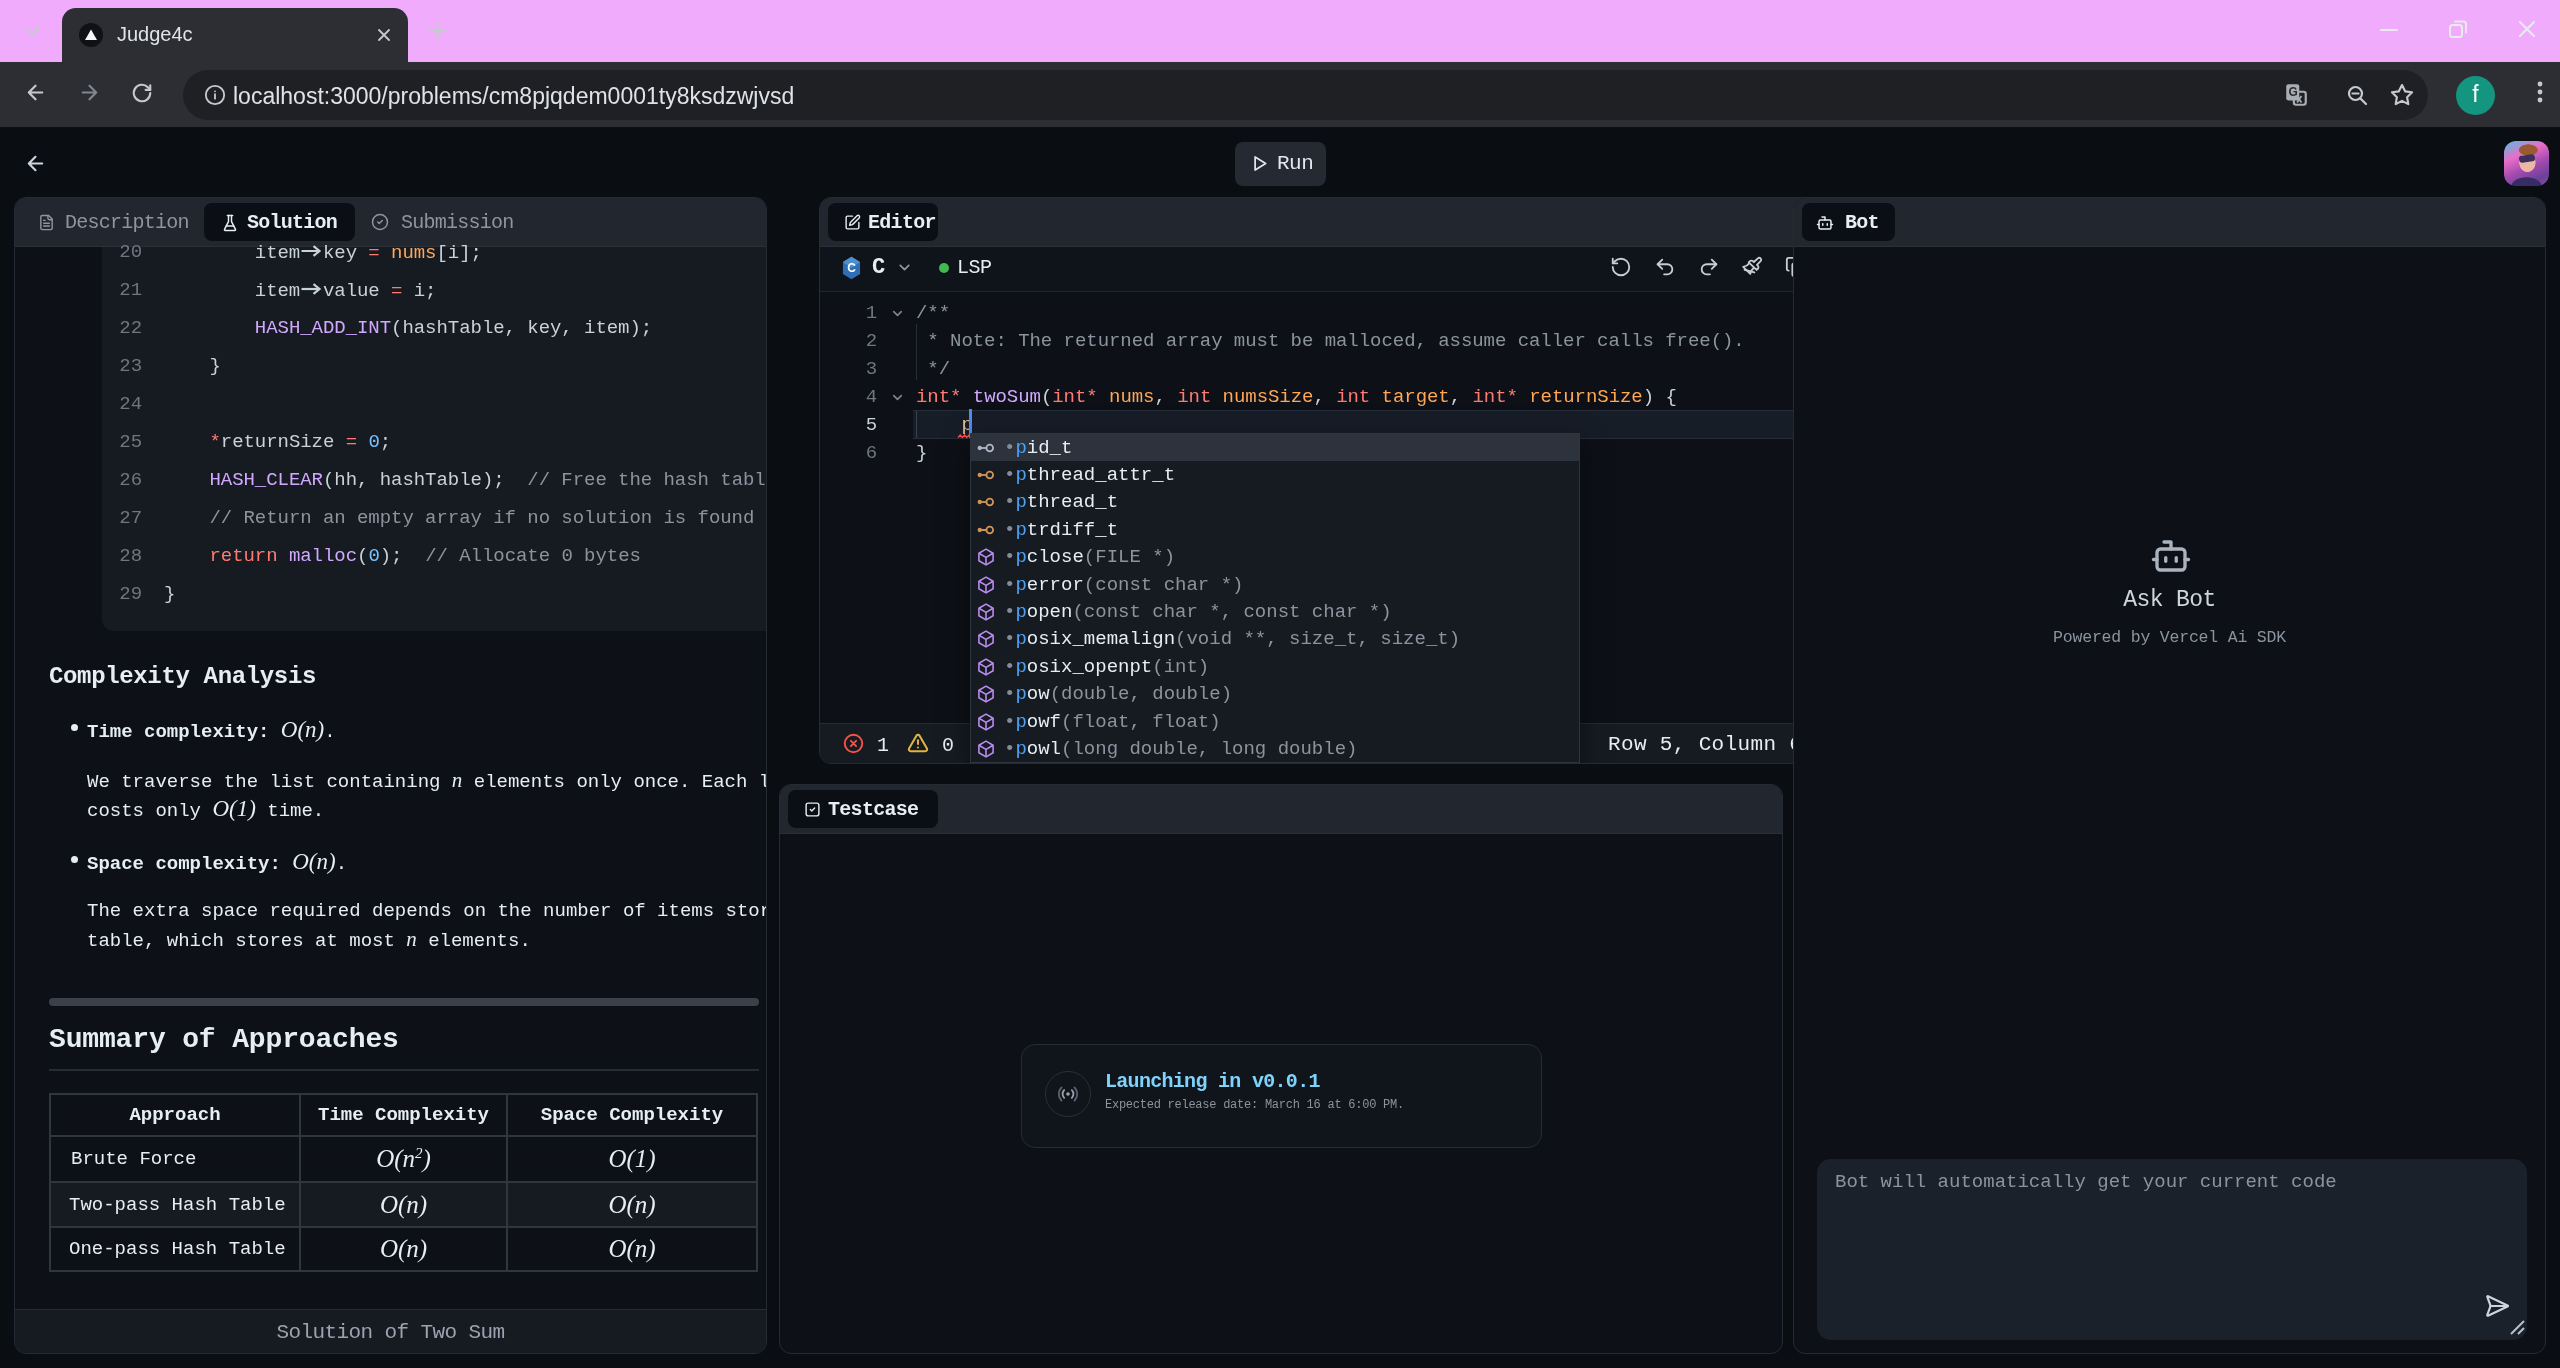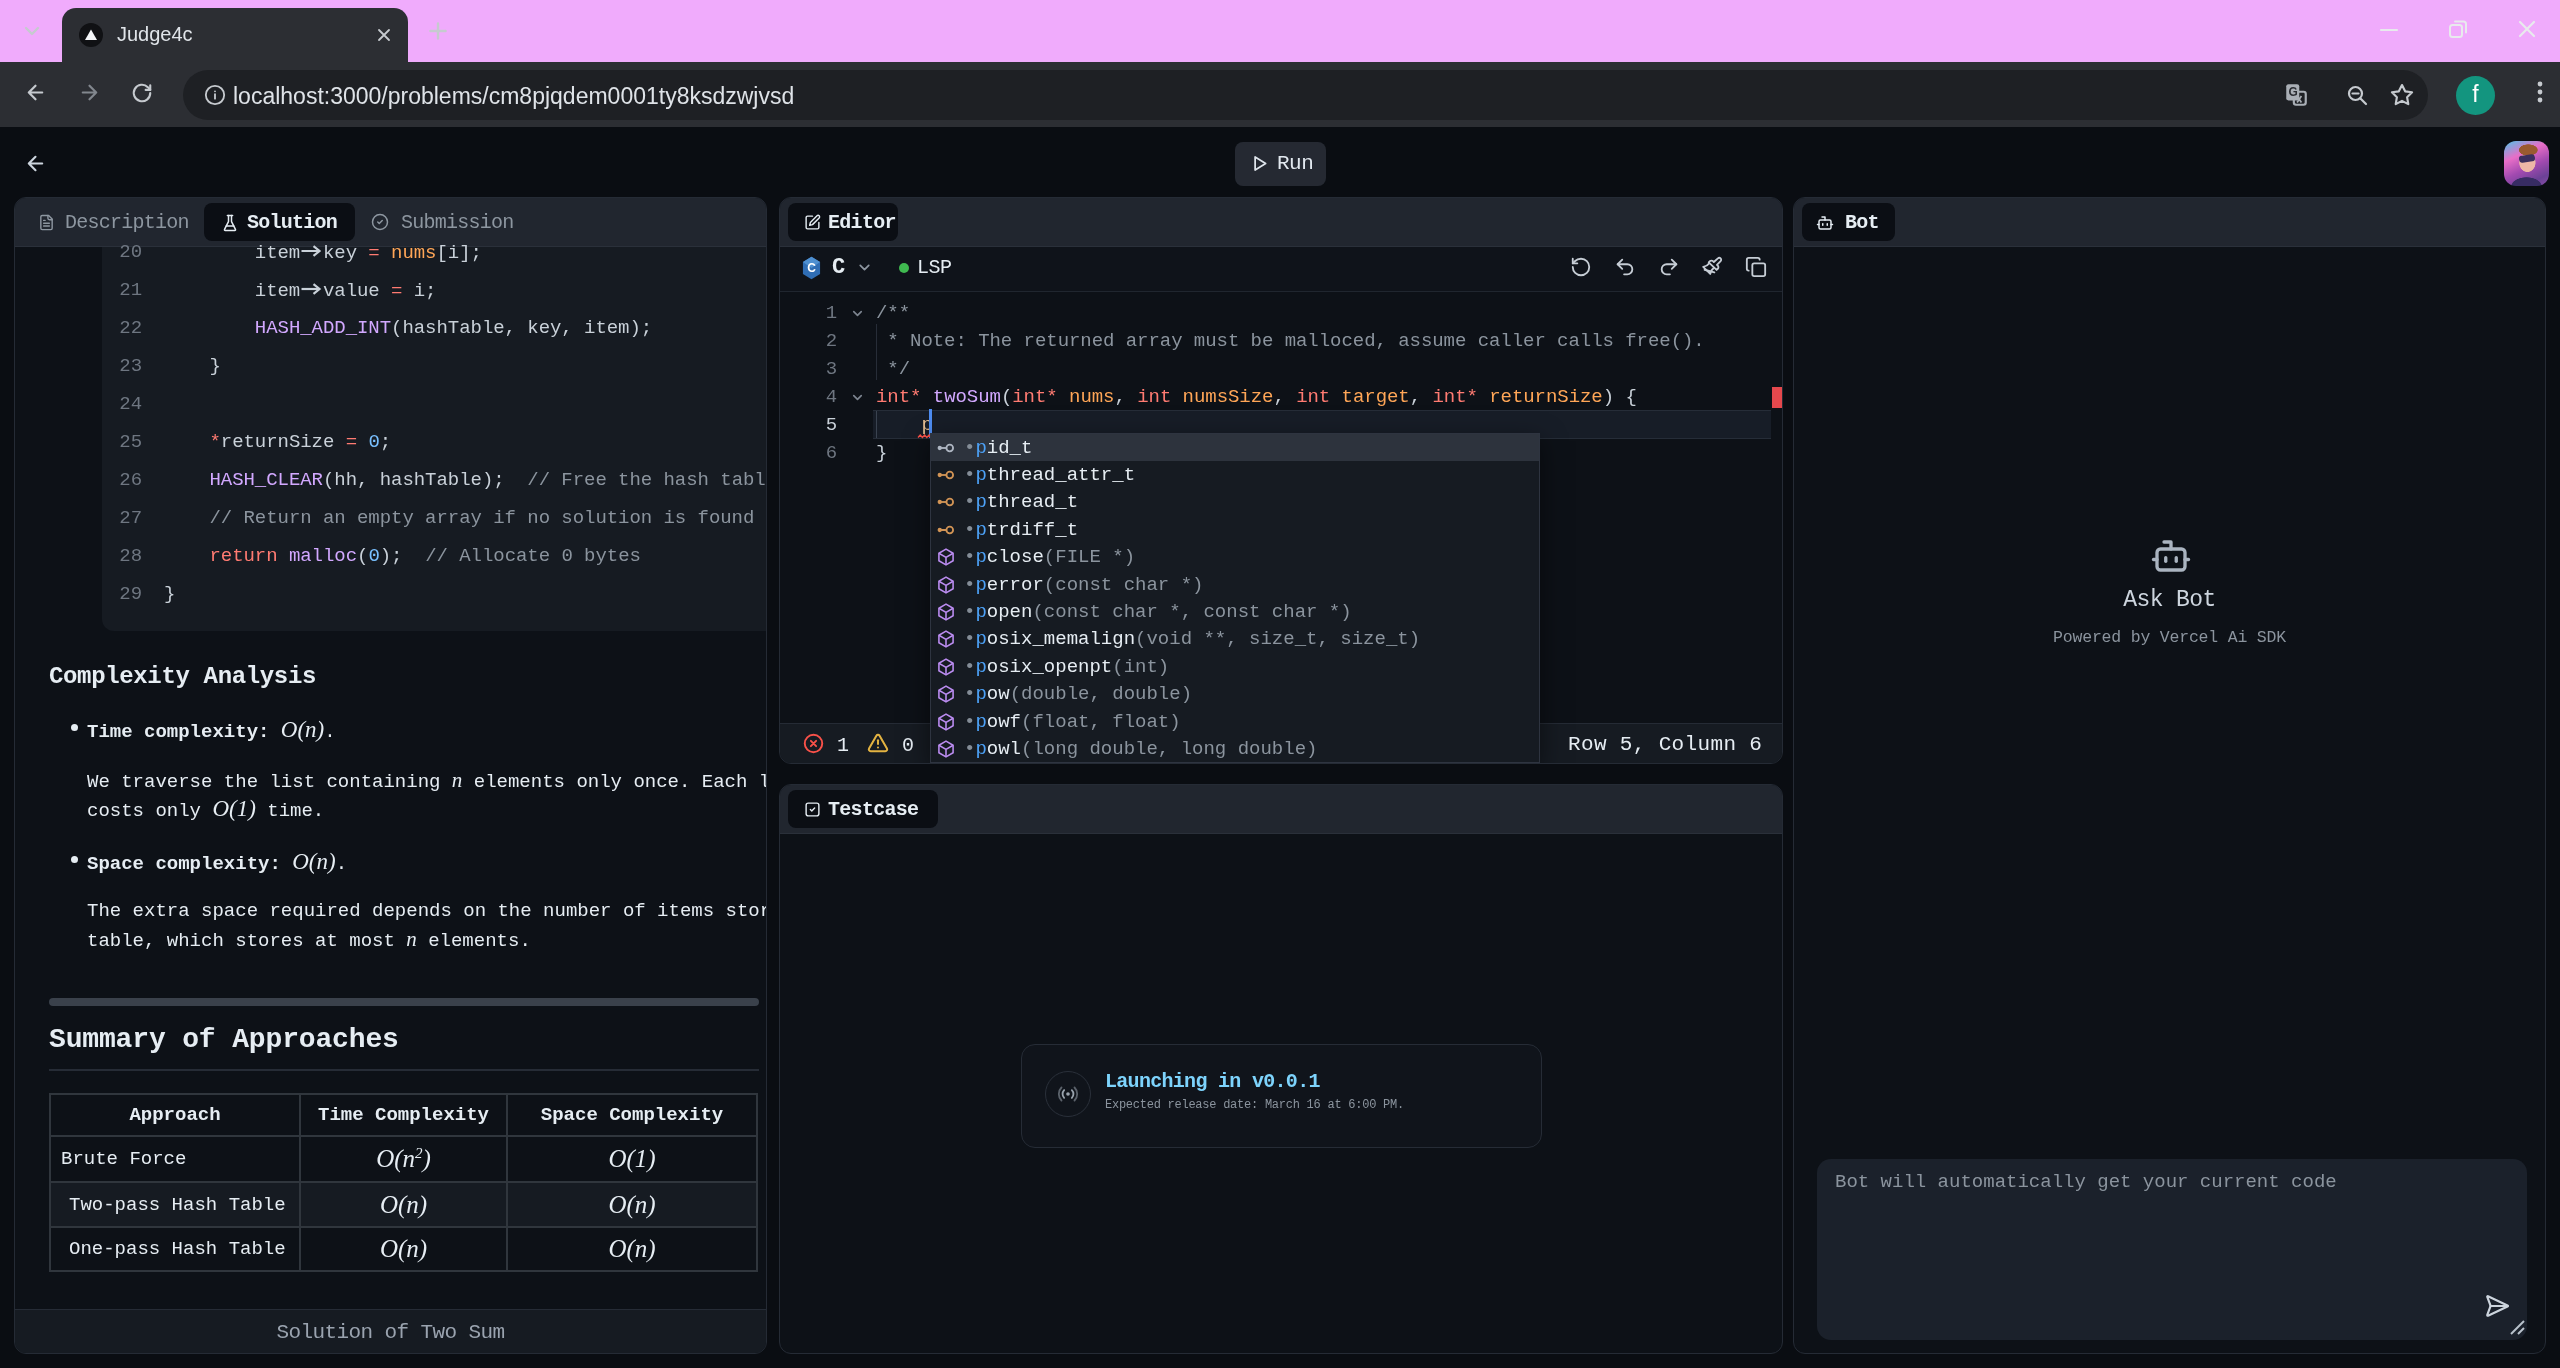--- a/index.html
+++ b/index.html
@@ -185,40 +185,40 @@
  <div class="abs" style="left:34px;top:871px;width:710px;height:2px;background:#262c36"></div>
 
  <table class="abs" style="left:34px;top:895px;border-collapse:collapse;color:#e6edf3;font-size:19px" cellspacing="0">
   <tbody>
         <tr style="height:42px">
    <td style="border:2px solid #30363d;width:250px;text-align:center;font-weight:bold">Approach</td>
    <td style="border:2px solid #30363d;width:207px;text-align:center;font-weight:bold">Time Complexity</td>
    <td style="border:2px solid #30363d;width:250px;text-align:center;font-weight:bold">Space Complexity</td>
   </tr>
   <tr style="height:46px">
-   <td style="border:2px solid #30363d;padding-left:10px">Brute Force</td>
+   <td style="border:2px solid #30363d;padding-left:20px">Brute Force</td>
    <td style="border:2px solid #30363d;text-align:center"><span class="m">O(n<sup style="font-size:15px">2</sup>)</span></td>
    <td style="border:2px solid #30363d;text-align:center"><span class="m">O(1)</span></td>
   </tr>
   <tr style="height:45px;background:#161b22">
    <td style="border:2px solid #30363d;padding-left:18px">Two-pass Hash Table</td>
    <td style="border:2px solid #30363d;text-align:center"><span class="m">O(n)</span></td>
    <td style="border:2px solid #30363d;text-align:center"><span class="m">O(n)</span></td>
   </tr>
   <tr style="height:44px">
    <td style="border:2px solid #30363d;padding-left:18px">One-pass Hash Table</td>
    <td style="border:2px solid #30363d;text-align:center"><span class="m">O(n)</span></td>
    <td style="border:2px solid #30363d;text-align:center"><span class="m">O(n)</span></td>
   </tr>
  </tbody>
     </table>
  <div class="abs" style="left:0;top:1111px;width:751px;height:46px;background:#161b22;border-top:1px solid #262c36;border-radius:0 0 12px 12px;text-align:center;line-height:45px;font-size:21px;letter-spacing:-0.6px;color:#9aa3af">Solution of Two Sum</div>
 </div>
 
-<div class="panel" style="left:779px;top:197px;width:1004px;height:567px">
+<div class="panel" style="left:819px;top:197px;width:1004px;height:567px">
  <div class="strip"></div>
  <div class="chip" style="left:8px;width:110px"></div>
  <svg class="abs" style="left:24px;top:16px" width="17" height="17" viewBox="0 0 24 24">
       <g class="ic" style="stroke:#e6edf3">
         <path d="M12 3H5a2 2 0 0 0-2 2v14a2 2 0 0 0 2 2h14a2 2 0 0 0 2-2v-7"></path>
         <path d="M18.4 2.6a2.1 2.1 0 0 1 3 3L12 15l-4 1 1-4Z"></path>
       </g>
     </svg>
  <div class="abs" style="left:48px;top:13px;font-size:20px;font-weight:bold;letter-spacing:-0.7px;color:#e6edf3">Editor</div>
 

